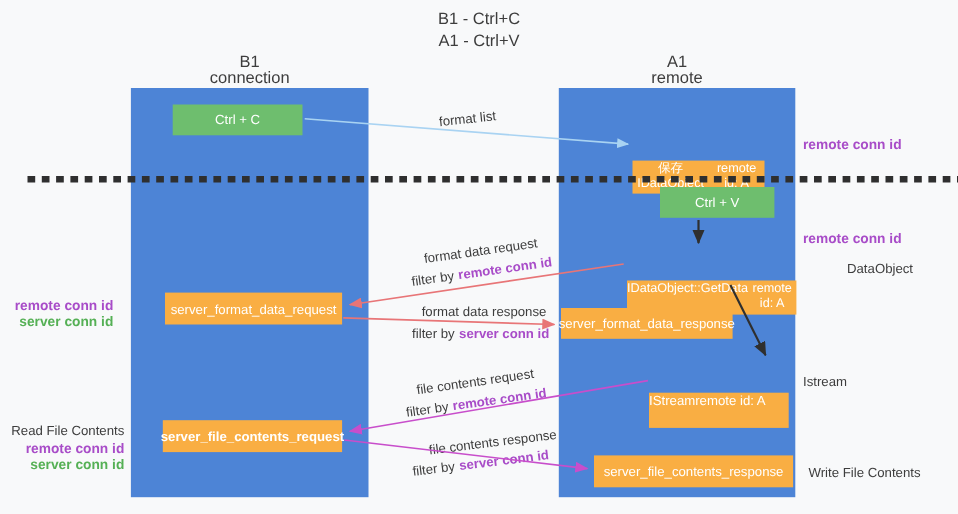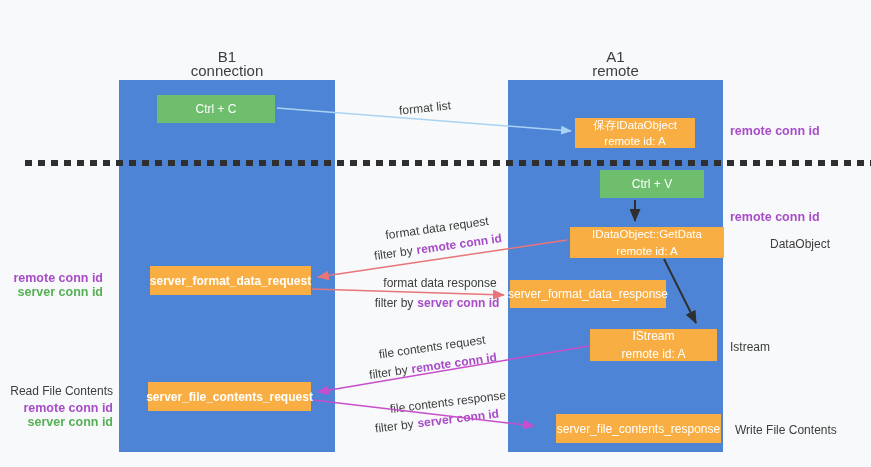--- a/index.html
+++ b/index.html
@@ -7,21 +7,21 @@
   #stage{position:relative;width:871px;height:467px;background:var(--background);overflow:hidden;}
   .abs{position:absolute;}
   .title{top:8px;left:0;width:871px;text-align:center;color:var(--text-dark);font-size:15px;line-height:20px;}
   .col-header{text-align:center;color:var(--text-dark);font-size:15px;line-height:14px;top:50px;}
   .column{background:var(--column-blue);top:80px;height:372px;z-index:1;}
   .node{z-index:3;text-align:center;color:var(--text-white);font-size:12px;}
   .node.green{background:var(--node-green);}
   .node.orange{background:var(--node-orange);}
   .node .l{display:block;line-height:14px;}
   .one-line{display:flex;align-items:center;justify-content:center;}
-  .two-line{display:flex;flex-direction:column;justify-content:space-between;font-size:11.5px;}
+  .two-line{display:flex;flex-direction:row;justify-content:flex-start;font-size:11.5px;margin-top:28px;}
   .side-label{font-size:12px;color:var(--text-dark);white-space:nowrap;}
   .purple{color:var(--text-purple);font-weight:bold;}
   .greentx{color:var(--text-green);font-weight:bold;}
   .right-edge{text-align:right;}
   .flow-label{width:150px;text-align:center;font-size:12px;color:var(--text-dark);white-space:nowrap;z-index:4;}
   .rot8{transform:rotate(-8deg);}
   .rot7{transform:rotate(-7deg);}
   .rot6{transform:rotate(-6deg);}
   .filter-prefix{margin-right:4px;}
   #arrows{position:absolute;top:0;left:0;z-index:5;pointer-events:none;}
@@ -33,20 +33,24 @@
   .head-blue{fill:var(--arrow-blue);}
   .head-black{fill:var(--dash-black);}
   .head-red{fill:var(--arrow-red);}
   .head-mag{fill:var(--arrow-magenta);}
 </style>
 </head>
 <body>
 
 <div id="stage">
 
+  <div class="abs title">
+    <div>B1 - Ctrl+C</div>
+    <div>A1 - Ctrl+V</div>
+  </div>
 
   <div class="abs col-header" style="left:119px;width:216px;">
     <div>B1</div>
     <div>connection</div>
   </div>
   <div class="abs col-header" style="left:508px;width:215px;">
     <div>A1</div>
     <div>remote</div>
   </div>
 
@@ -64,38 +68,38 @@
 
   <div class="abs node green one-line" style="left:600px;top:170px;width:104px;height:28px;">
     <span>Ctrl + V</span>
   </div>
 
   <div class="abs node orange two-line" style="left:570px;top:227px;width:154px;height:31px;">
     <span class="l">IDataObject::GetData</span>
     <span class="l">remote id: A</span>
   </div>
 
-  <div class="abs node orange one-line" style="left:150px;top:266px;width:161px;height:29px;font-weight:bold;">
+  <div class="abs node orange one-line" style="left:150px;top:266px;width:161px;height:29px;">
     <span>server_format_data_request</span>
   </div>
 
   <div class="abs node orange one-line" style="left:510px;top:280px;width:156px;height:28px;">
     <span>server_format_data_response</span>
   </div>
 
   <div class="abs node orange two-line" style="left:590px;top:329px;width:127px;height:32px;font-size:12px;">
     <span class="l">IStream</span>
     <span class="l">remote id: A</span>
   </div>
 
   <div class="abs node orange one-line" style="left:148px;top:382px;width:163px;height:29px;font-weight:bold;">
     <span>server_file_contents_request</span>
   </div>
 
-  <div class="abs node orange one-line" style="left:540px;top:414px;width:165px;height:29px;margin-left:16px;">
+  <div class="abs node orange one-line" style="left:540px;top:414px;width:181px;height:29px;">
     <span>server_file_contents_response</span>
   </div>
 
   <div class="abs side-label purple" style="left:730px;top:124px;font-size:12.5px;">remote conn id</div>
   <div class="abs side-label purple" style="left:730px;top:210px;font-size:12.5px;">remote conn id</div>
   <div class="abs side-label" style="left:770px;top:237px;">DataObject</div>
   <div class="abs side-label" style="left:730px;top:340px;">Istream</div>
   <div class="abs side-label" style="left:735px;top:423px;">Write File Contents</div>
 
   <div class="abs right-edge" style="left:3px;top:271px;width:100px;line-height:14px;">

